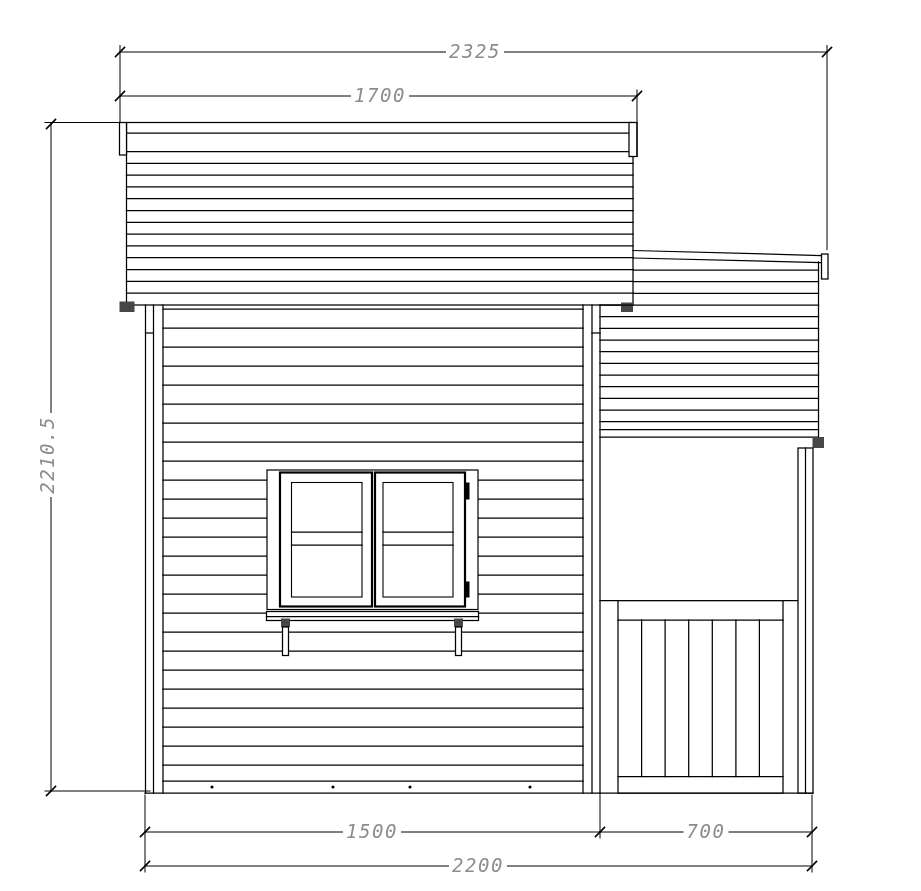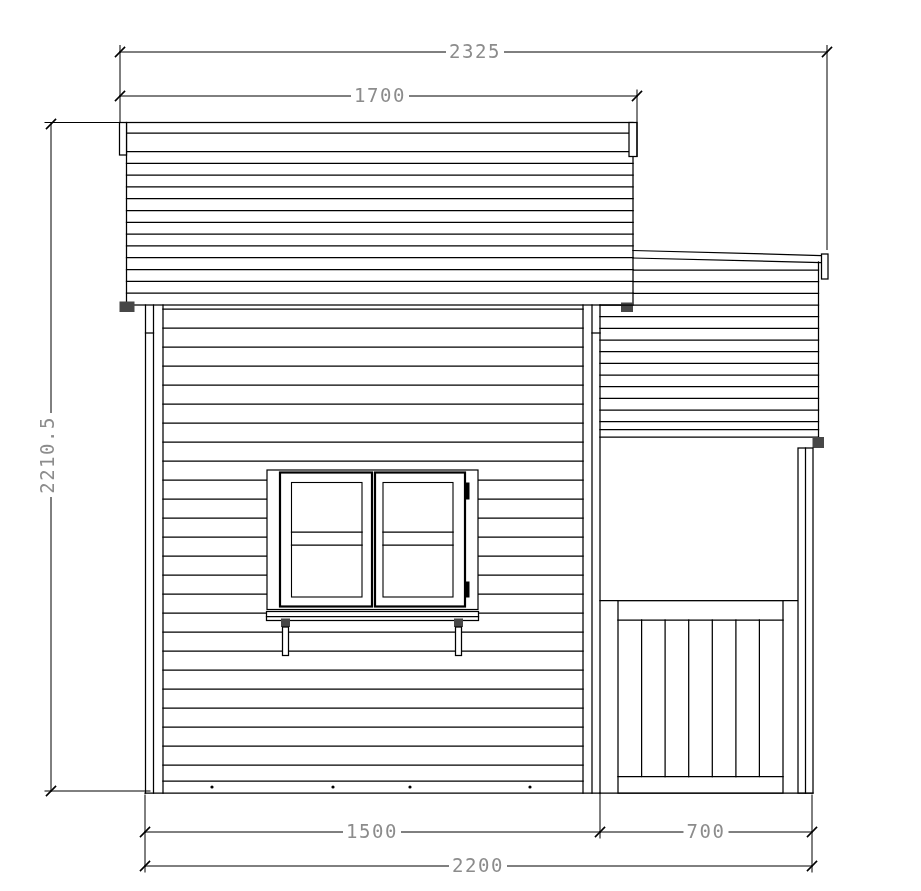--- a/index.html
+++ b/index.html
@@ -1,17 +1,17 @@
 <!DOCTYPE html>
 <html><head>
 <meta charset="utf-8">
 <style>
   html,body{margin:0;padding:0;background:#ffffff;}
   #stage{position:relative;width:921px;height:891px;background:#ffffff;overflow:hidden;
-         font-family:"DejaVu Sans Mono","Liberation Mono",monospace;}
+         font-family:"DejaVu Sans Mono","Liberation Mono",monospace;font-style:italic;}
   svg text{font-family:"DejaVu Sans Mono","Liberation Mono",monospace;}
 </style>
 </head>
 <body>
 
 <div id="stage">
   <svg id="drawing-svg" width="921" height="891" xmlns="http://www.w3.org/2000/svg" viewBox="0 0 921 891">
       <rect x="0" y="0" width="921" height="891" fill="#ffffff" stroke="none"></rect>
       <g stroke="#000000" fill="none" stroke-linecap="square">
         <g>

